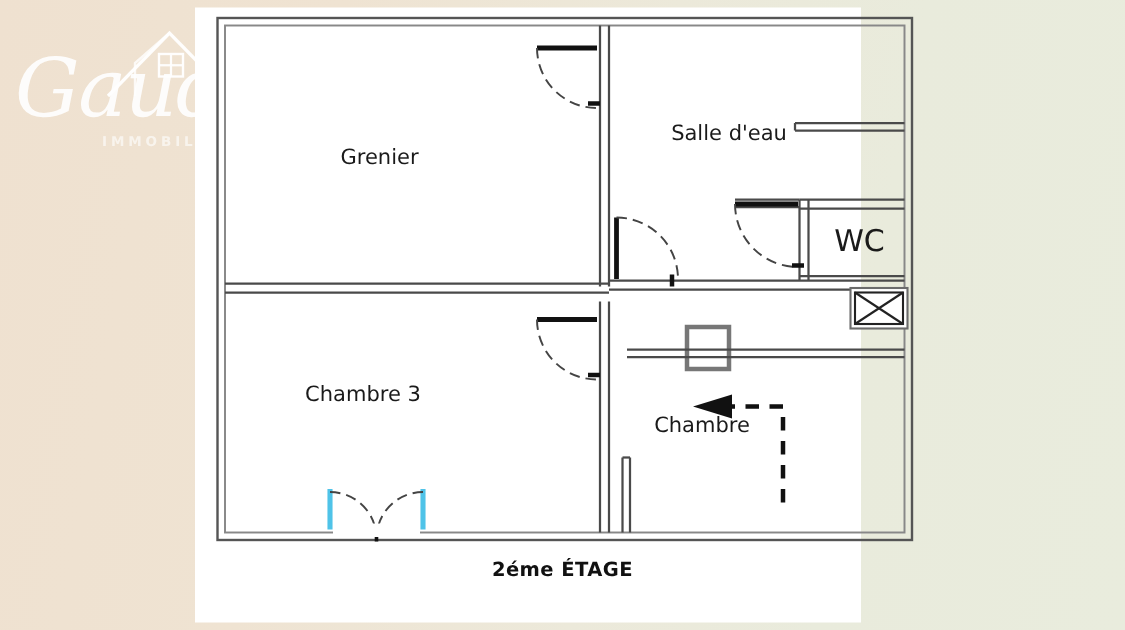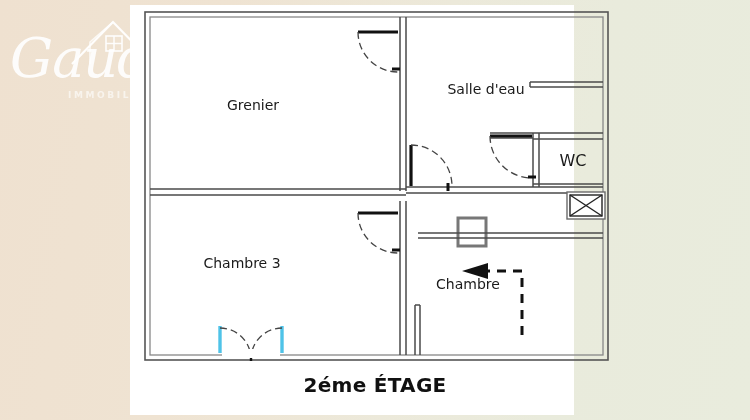--- a/index.html
+++ b/index.html
@@ -36,27 +36,27 @@
     font-size:13px;font-weight:bold;font-style:italic;color:#d1243c;letter-spacing:-1px;
   }
   
   #canvas{
     position:absolute;left:130px;top:5px;width:444px;height:410px;
     background:#ffffff;
   }
   #plan-svg{position:absolute;left:0;top:0;}
   #floor-title{
     position:absolute;left:0;top:368px;width:490px;text-align:center;
-    font-size:20px;font-weight:bold;color:#111111;letter-spacing:.3px;
+    font-size:13px;font-weight:bold;color:#111111;letter-spacing:.3px;
   }
   .room-label{
     position:absolute;font-size:14px;color:#1a1a1a;white-space:nowrap;
     transform:translate(-50%,-50%);
   }
-  .room-label.wc{font-size:16px;}
+  .room-label.wc{font-size:20px;}
 </style>
 </head>
 <body>
 
 <div id="root">
 
   <div id="watermark">
     <svg id="wm-house" width="90" height="62" viewBox="0 0 90 62">
       <path d="M4 50 L45 8 L86 50" fill="none" stroke="#ffffff" stroke-width="2.2" opacity=".95"></path>
       <path d="M22 50 L22 28 L45 8" fill="none" stroke="#ffffff" stroke-width="1.6" opacity=".8"></path>

